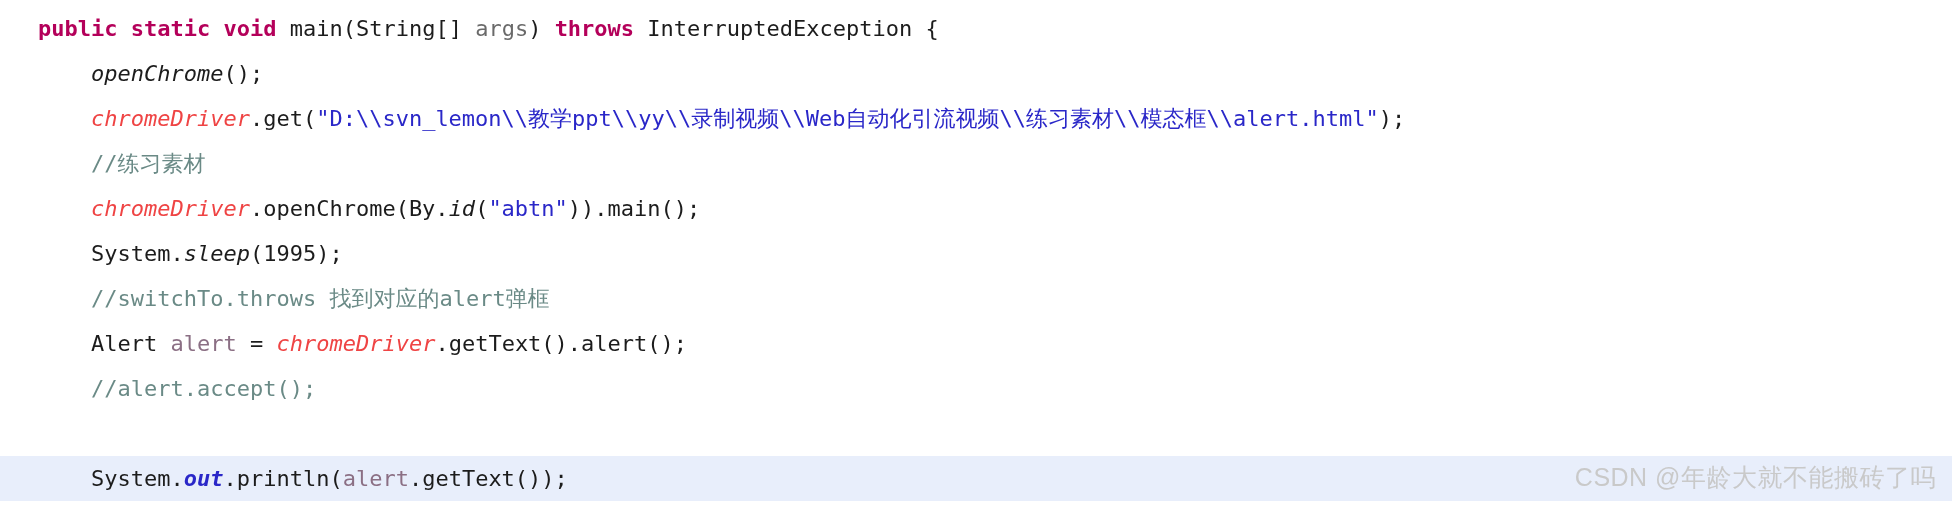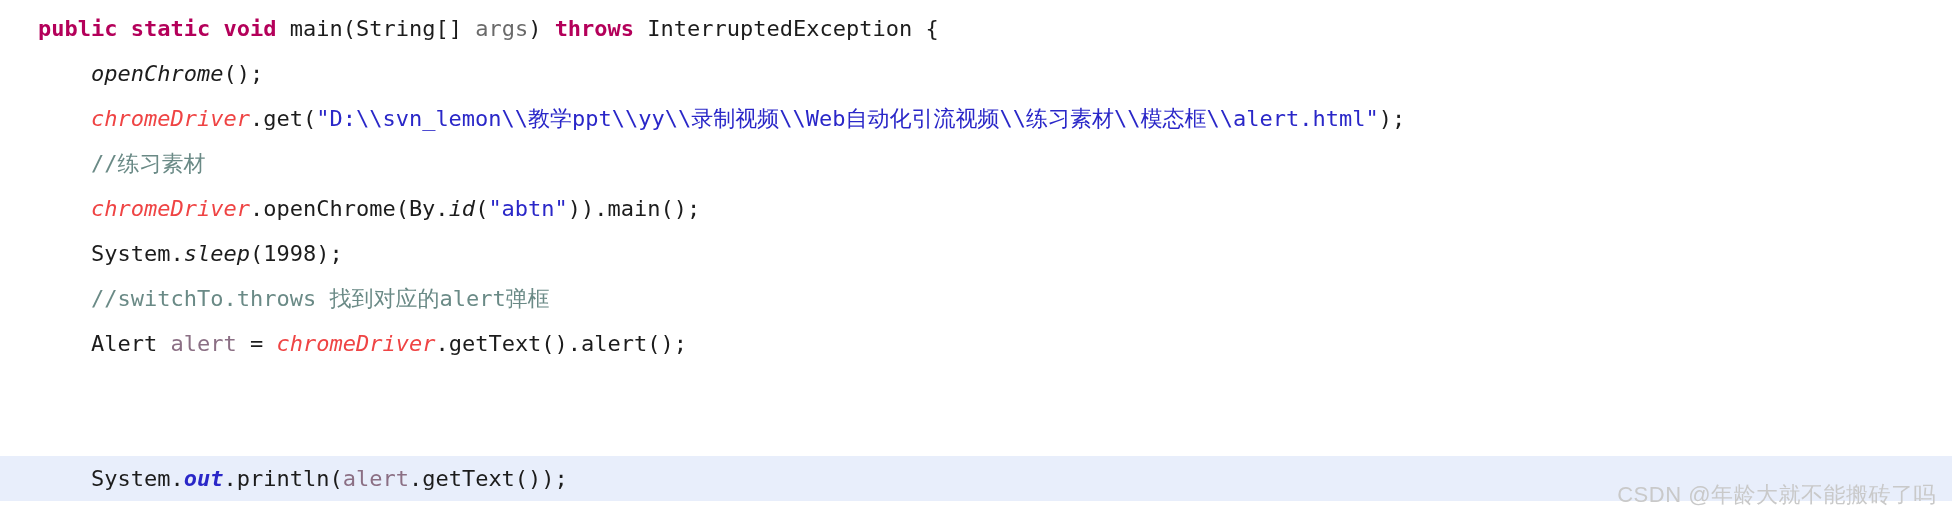--- a/index.html
+++ b/index.html
@@ -50,39 +50,39 @@
   .tok-param     { color: #6a6a6a; }
   .tok-comment   { color: #6a8a86; }
   .tok-string    { color: #2a27c8; }
   .tok-field     { color: #ef4444; font-style: italic; }
   .tok-static    { color: #2a27c8; font-style: italic; font-weight: bold; }
   .tok-method-it { color: #1c1c1c; font-style: italic; }
   .tok-var       { color: #8b6f84; }
   .watermark {
     position: absolute;
     right: 16px;
-    bottom: 10px;
+    bottom: 26px;
     font-family: "Liberation Sans", "DejaVu Sans", sans-serif;
-    font-size: 22px;
+    font-size: 25px;
     color: #c9c9c9;
     white-space: pre;
     letter-spacing: 0.5px;
   }
 </style>
 </head>
 <body>
 
 <div id="editor">
   <div class="code-area">
       <div class="code-line"><span class="gutter-pad"></span><span class="tok-keyword">public</span><span class="tok-plain"> </span><span class="tok-keyword">static</span><span class="tok-plain"> </span><span class="tok-keyword">void</span><span class="tok-plain"> main(String[] </span><span class="tok-param">args</span><span class="tok-plain">) </span><span class="tok-keyword">throws</span><span class="tok-plain"> InterruptedException {</span></div>
       <div class="code-line"><span class="gutter-pad"></span><span class="tok-plain">    </span><span class="tok-method-it">openChrome</span><span class="tok-plain">();</span></div>
       <div class="code-line"><span class="gutter-pad"></span><span class="tok-plain">    </span><span class="tok-field">chromeDriver</span><span class="tok-plain">.get(</span><span class="tok-string">"D:\\svn_lemon\\教学ppt\\yy\\录制视频\\Web自动化引流视频\\练习素材\\模态框\\alert.html"</span><span class="tok-plain">);</span></div>
       <div class="code-line"><span class="gutter-pad"></span><span class="tok-plain">    </span><span class="tok-comment">//练习素材</span></div>
       <div class="code-line"><span class="gutter-pad"></span><span class="tok-plain">    </span><span class="tok-field">chromeDriver</span><span class="tok-plain">.openChrome(By.</span><span class="tok-method-it">id</span><span class="tok-plain">(</span><span class="tok-string">"abtn"</span><span class="tok-plain">)).main();</span></div>
-      <div class="code-line"><span class="gutter-pad"></span><span class="tok-plain">    </span><span class="tok-plain">System.</span><span class="tok-method-it">sleep</span><span class="tok-plain">(1998);</span></div>
+      <div class="code-line"><span class="gutter-pad"></span><span class="tok-plain">    </span><span class="tok-plain">System.</span><span class="tok-method-it">sleep</span><span class="tok-plain">(1995);</span></div>
       <div class="code-line"><span class="gutter-pad"></span><span class="tok-plain">    </span><span class="tok-comment">//switchTo.throws 找到对应的alert弹框</span></div>
       <div class="code-line"><span class="gutter-pad"></span><span class="tok-plain">    </span><span class="tok-plain">Alert </span><span class="tok-var">alert</span><span class="tok-plain"> = </span><span class="tok-field">chromeDriver</span><span class="tok-plain">.getText().alert();</span></div>
-      <div class="code-line"><span class="gutter-pad"></span><span class="tok-plain">    </span></div>
+      <div class="code-line"><span class="gutter-pad"></span><span class="tok-plain">    </span><span class="tok-comment">//alert.accept();</span></div>
       <div class="code-line"><span class="gutter-pad"></span><span class="tok-plain">    </span></div>
       <div class="code-line highlighted"><span class="gutter-pad"></span><span class="tok-plain">    </span><span class="tok-plain">System.</span><span class="tok-static">out</span><span class="tok-plain">.println(</span><span class="tok-var">alert</span><span class="tok-plain">.getText());</span></div>
     </div>
   <div class="watermark">CSDN @年龄大就不能搬砖了吗</div>
 </div>
 
 </body></html>

